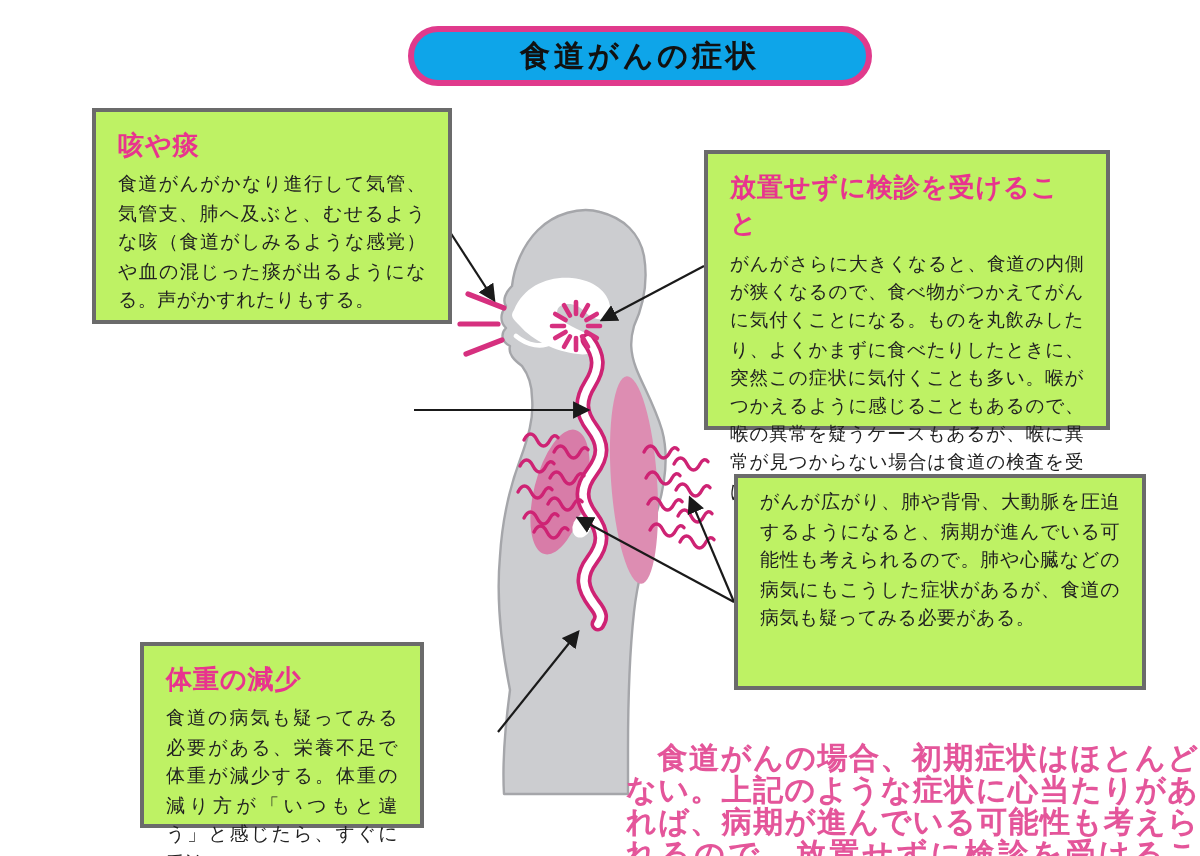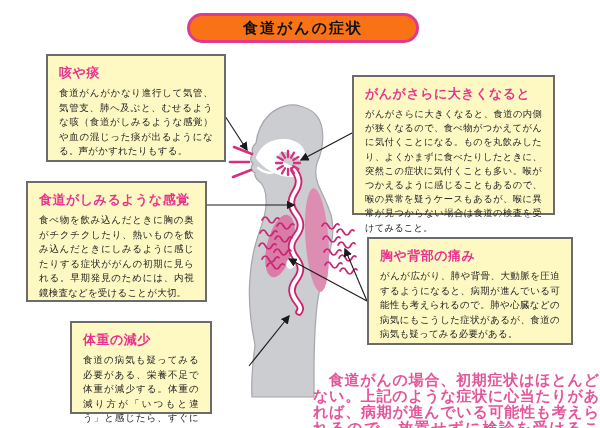--- a/index.html
+++ b/index.html
@@ -2,27 +2,27 @@
 <html lang="ja"><head>
 <meta charset="utf-8">
 <style>
   html,body{margin:0;padding:0;background:#fff;}
   #canvas{
     position:relative;width:600px;height:428px;background:#ffffff;overflow:hidden;
     font-family:"Liberation Sans","DejaVu Sans",sans-serif;color:#222;
   }
   #figure-layer{position:absolute;left:0;top:0;width:600px;height:428px;z-index:0;}
   .title-badge{
-    position:absolute;left:187px;top:13px;width:226px;height:24px;z-index:2;
-    border:3px solid #e03a8c;border-radius:15px;background:#f97316;
+    position:absolute;left:204px;top:13px;width:226px;height:24px;z-index:2;
+    border:3px solid #e03a8c;border-radius:15px;background:#0ea5e9;
     display:flex;align-items:center;justify-content:center;
   }
   .title-badge span{font-size:15px;font-weight:bold;letter-spacing:2px;color:#111;}
   .callout{
-    position:absolute;background:#fef9c3;border:2px solid #6b6b6b;z-index:1;
+    position:absolute;background:#bef264;border:2px solid #6b6b6b;z-index:1;
     box-sizing:border-box;padding:6px 11px 4px 11px;
   }
   .callout h3{
     margin:2px 0 4px 0;font-size:13px;font-weight:bold;color:#e8348e;letter-spacing:0.5px;
   }
   .callout p{
     margin:0;font-size:9.5px;line-height:14.6px;color:#222;text-align:justify;letter-spacing:0.2px;
   }
   #callout-cough          {left:46px; top:54px;  width:180px;height:108px;}
   #callout-smarting       {left:26px; top:181px; width:181px;height:121px;}
@@ -165,35 +165,30 @@
 
   <div class="title-badge">
     <span>食道がんの症状</span>
   </div>
 
   <div class="callout" id="callout-cough">
     <h3>咳や痰</h3>
     <p>食道がんがかなり進行して気管、気管支、肺へ及ぶと、むせるような咳（食道がしみるような感覚）や血の混じった痰が出るようになる。声がかすれたりもする。</p>
   </div>
 
-  <div class="callout" id="callout-smarting">
-    <h3>食道がしみるような感覚</h3>
-    <p>食べ物を飲み込んだときに胸の奥がチクチクしたり、熱いものを飲み込んだときにしみるように感じたりする症状ががんの初期に見られる。早期発見のためには、内視鏡検査などを受けることが大切。</p>
-  </div>
 
   <div class="callout" id="callout-weight-loss">
     <h3>体重の減少</h3>
     <p>食道の病気も疑ってみる必要がある、栄養不足で体重が減少する。体重の減り方が「いつもと違う」と感じたら、すぐに受診を。</p>
   </div>
 
   <div class="callout" id="callout-food-stuck">
-    <h3>がんがさらに大きくなると</h3>
+    <h3>放置せずに検診を受けること</h3>
     <p>がんがさらに大きくなると、食道の内側が狭くなるので、食べ物がつかえてがんに気付くことになる。ものを丸飲みしたり、よくかまずに食べたりしたときに、突然この症状に気付くことも多い。喉がつかえるように感じることもあるので、喉の異常を疑うケースもあるが、喉に異常が見つからない場合は食道の検査を受けてみること。</p>
   </div>
 
   <div class="callout" id="callout-chest-back-pain">
-    <h3>胸や背部の痛み</h3>
     <p>がんが広がり、肺や背骨、大動脈を圧迫するようになると、病期が進んでいる可能性も考えられるので。肺や心臓などの病気にもこうした症状があるが、食道の病気も疑ってみる必要がある。</p>
   </div>
 
   <p class="note">　食道がんの場合、初期症状はほとんどない。上記のような症状に心当たりがあれば、病期が進んでいる可能性も考えられるので、放置せずに検診を受けること。</p>
 
 </div>
 
 </body></html>

